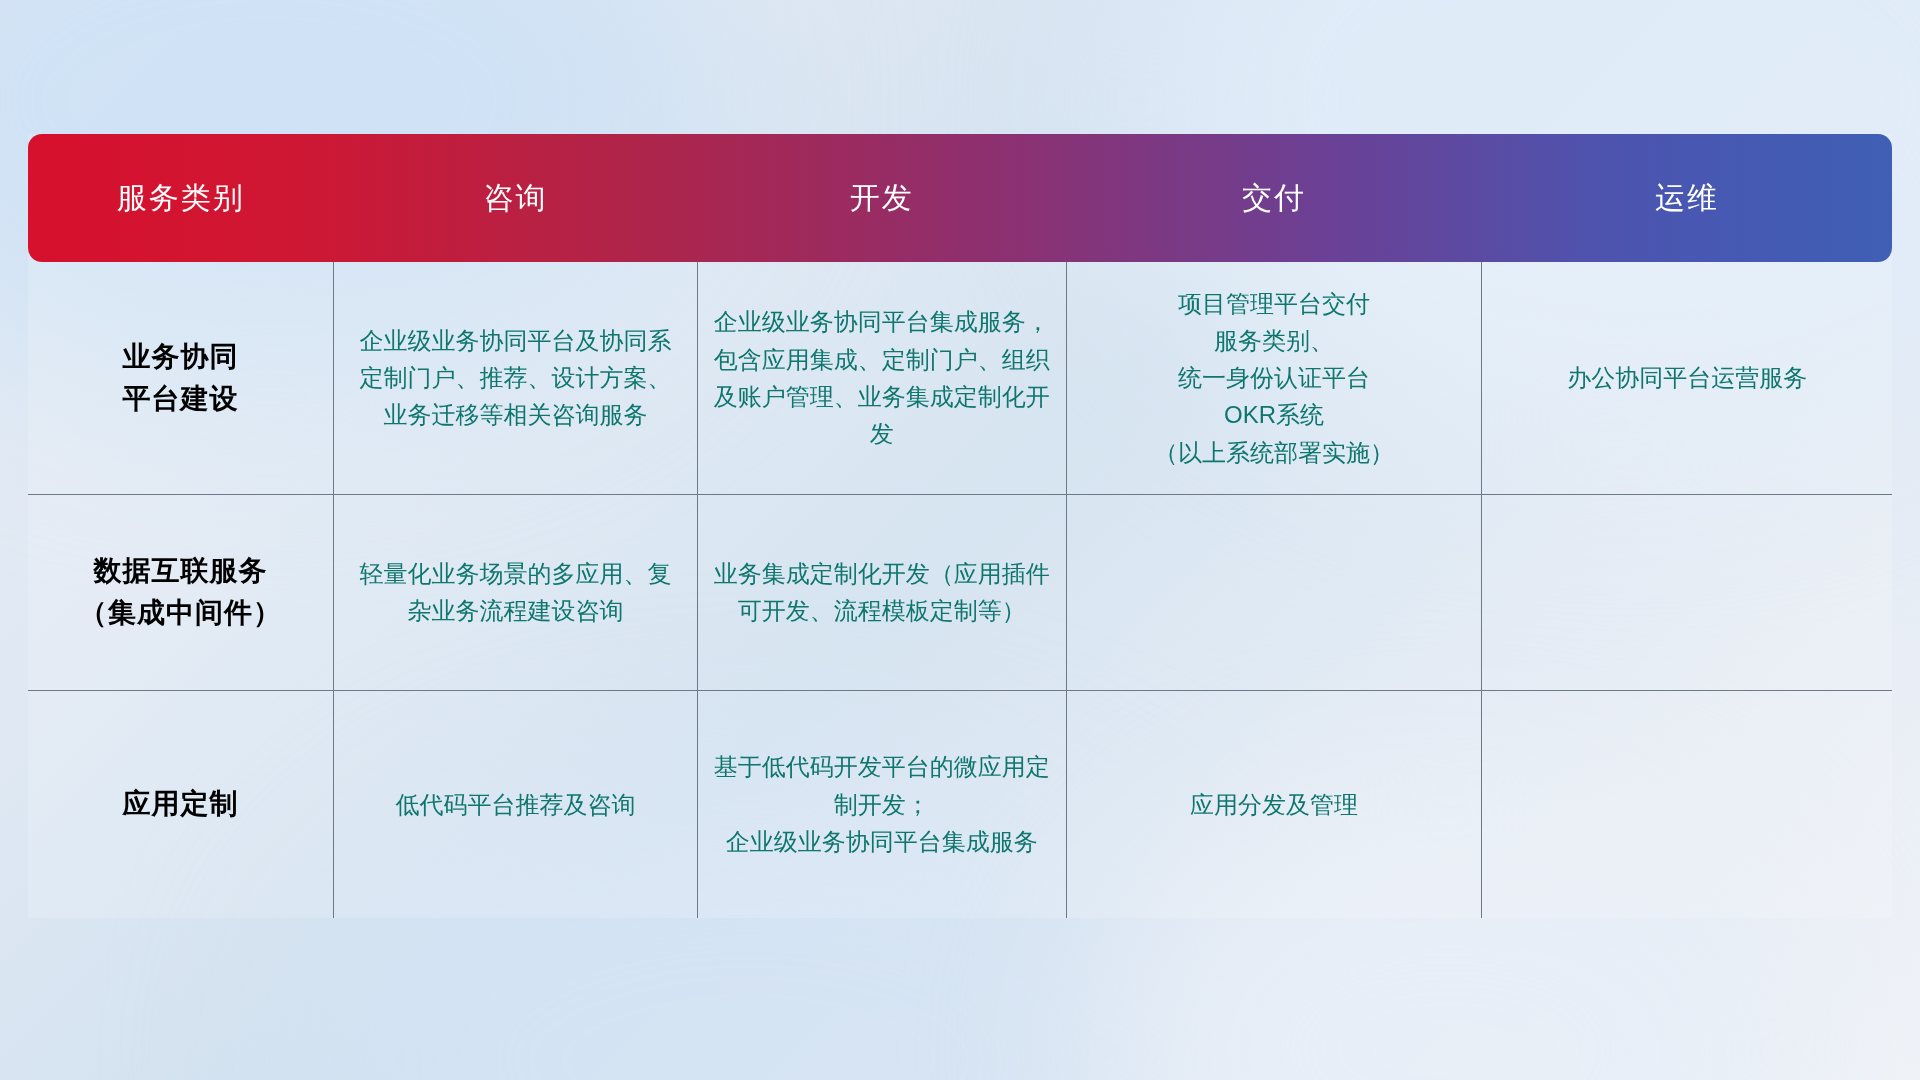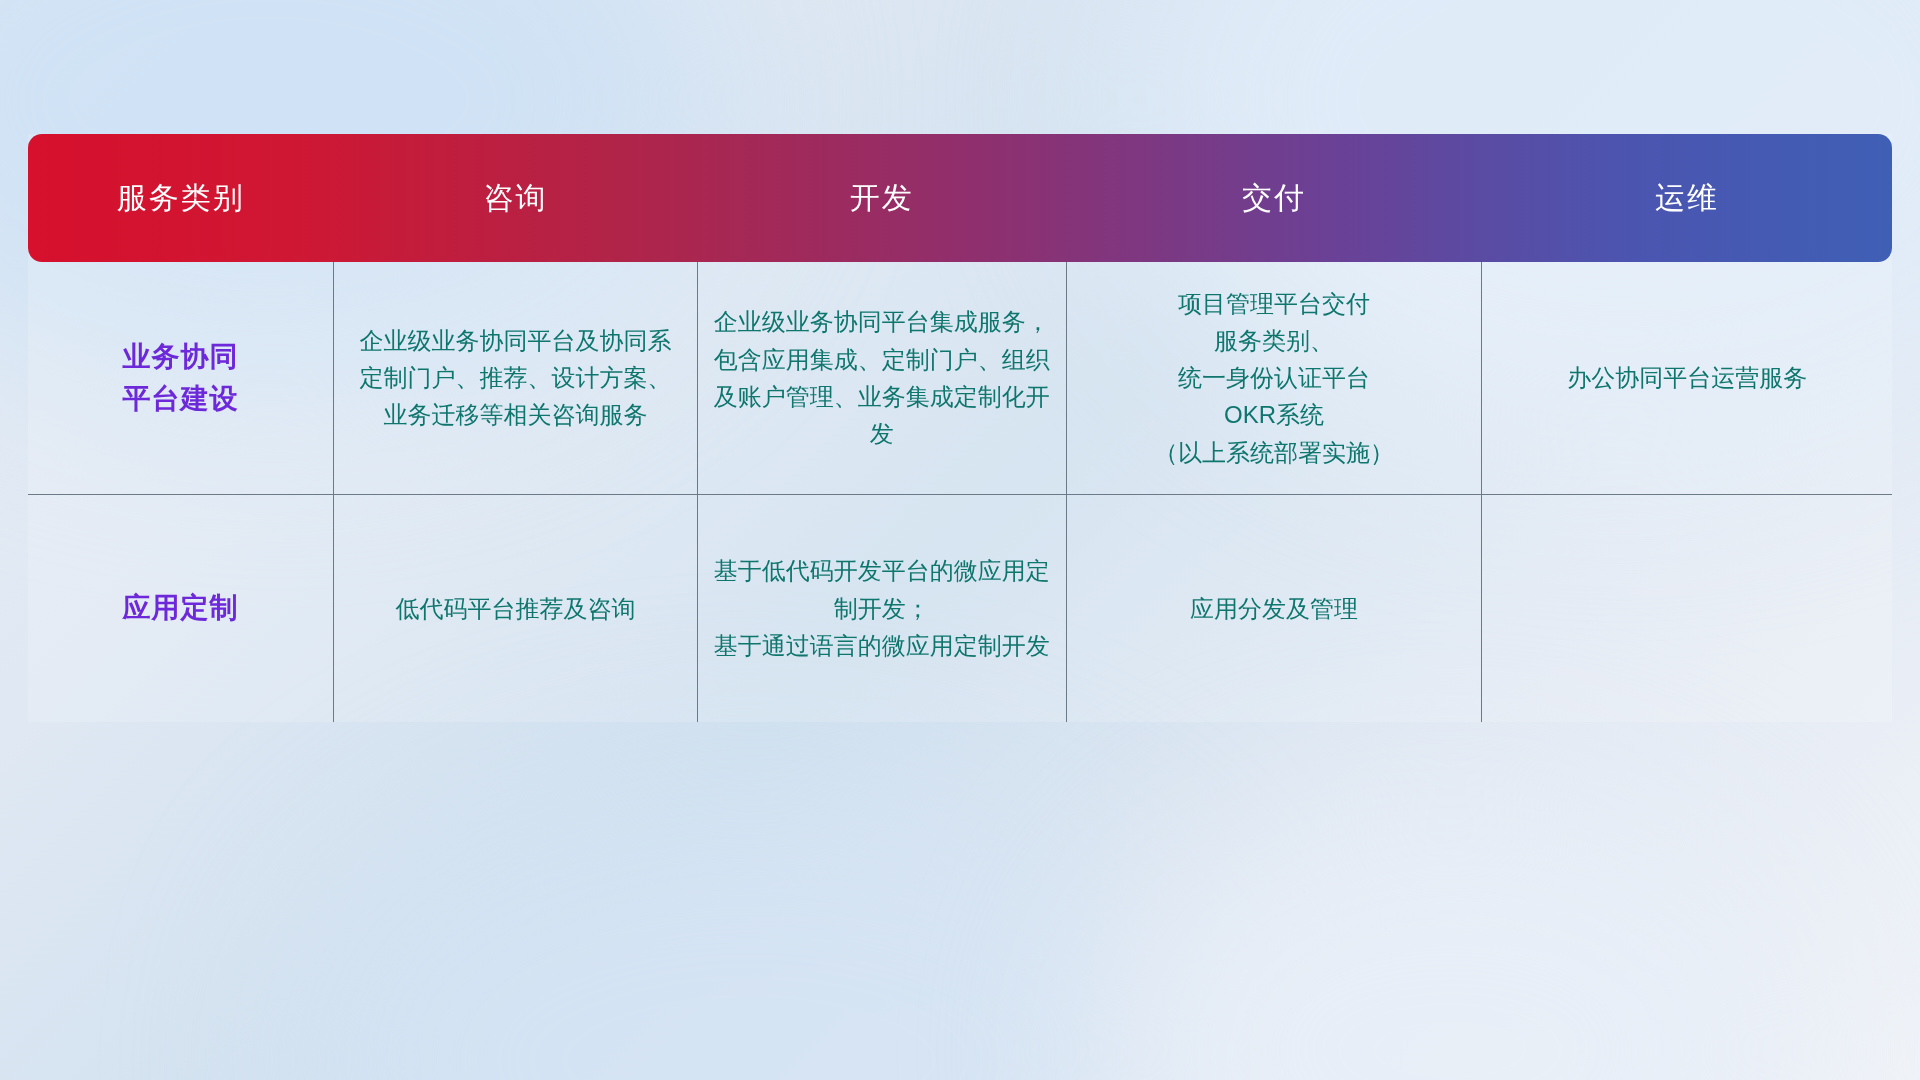--- a/index.html
+++ b/index.html
@@ -72,21 +72,21 @@
   tbody tr.row-mid { height: 196px; }
   tbody tr.row-last { height: 228px; }
 
   
   tbody td:first-child { border-left: none; }
   tbody td:last-child { border-right: none; margin-top: 8px; }
   tbody tr:first-child td { border-top: none; }
   tbody tr:last-child td { border-bottom: none; }
 
   td.cat {
-    color: #6d28d9;
+    color: #000000;
     font-weight: bold;
     font-size: 28px;
     line-height: 1.5;
     letter-spacing: 1px;
   }
 
   .cell-line { display: block; }
 
   col.c1 { width: 16.4%; }
   col.c2 { width: 19.5%; }
@@ -140,31 +140,47 @@
           <span class="cell-line">项目管理平台交付</span>
           <span class="cell-line">服务类别、</span>
           <span class="cell-line">统一身份认证平台</span>
           <span class="cell-line">OKR系统</span>
           <span class="cell-line">（以上系统部署实施）</span>
         </td>
         <td>
           <span class="cell-line">办公协同平台运营服务</span>
         </td>
       </tr>
+      <tr class="row-mid">
+        <td class="cat">
+          <span class="cell-line">数据互联服务</span>
+          <span class="cell-line">（集成中间件）</span>
+        </td>
+        <td>
+          <span class="cell-line">轻量化业务场景的多应用、复</span>
+          <span class="cell-line">杂业务流程建设咨询</span>
+        </td>
+        <td>
+          <span class="cell-line">业务集成定制化开发（应用插件</span>
+          <span class="cell-line">可开发、流程模板定制等）</span>
+        </td>
+        <td></td>
+        <td></td>
+      </tr>
       <tr class="row-last">
         <td class="cat">
           <span class="cell-line">应用定制</span>
         </td>
         <td>
           <span class="cell-line">低代码平台推荐及咨询</span>
         </td>
         <td>
           <span class="cell-line">基于低代码开发平台的微应用定</span>
           <span class="cell-line">制开发；</span>
-          <span class="cell-line">基于通过语言的微应用定制开发</span>
+          <span class="cell-line">企业级业务协同平台集成服务</span>
         </td>
         <td>
           <span class="cell-line">应用分发及管理</span>
         </td>
         <td></td>
       </tr>
     </tbody>
   </table>
 </div>
 

